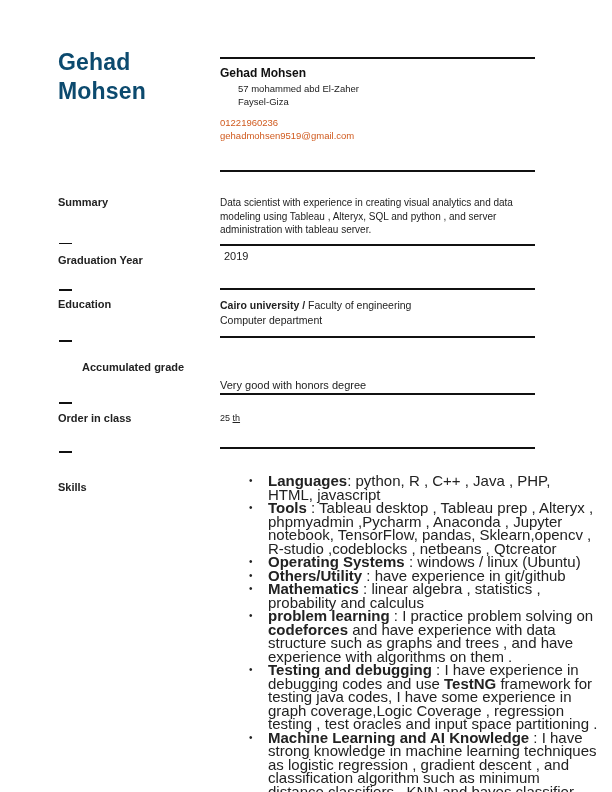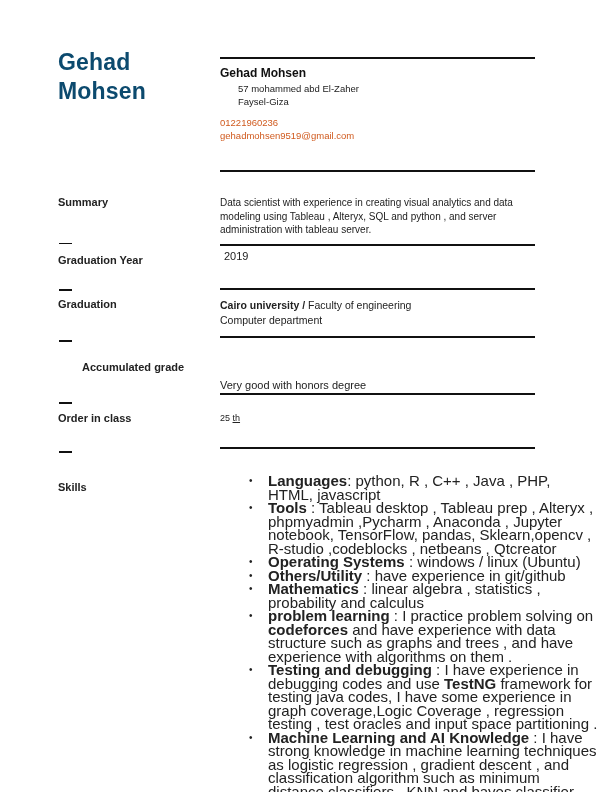--- a/index.html
+++ b/index.html
@@ -45,21 +45,21 @@
 <div class="label" style="top:196px;">Summary</div>
 <div class="abs summary">Data scientist with experience in creating visual analytics and data modeling using Tableau , Alteryx, SQL and python , and server administration with tableau server.</div>
 
 <div class="dash thin" style="top:243px;"></div>
 <div class="hline" style="top:244px;"></div>
 <div class="label" style="top:254px;">Graduation  Year</div>
 <div class="val11" style="top:249px; left:224px;">2019</div>
 
 <div class="dash" style="top:289px;"></div>
 <div class="hline" style="top:288px;"></div>
-<div class="label" style="top:298px;">Graduation</div>
+<div class="label" style="top:298px;">Education</div>
 <div class="val11" style="top:298px; font-size:10.5px;">
   <div><b>Cairo university /</b><span> Faculty of engineering</span></div>
   <div>Computer department</div>
 </div>
 
 <div class="dash" style="top:340px;"></div>
 <div class="hline" style="top:336px;"></div>
 <div class="label" style="top:361px;margin-left:24px;">Accumulated grade</div>
 <div class="val11" style="top:354px;margin-top:24px;">Very good with honors degree</div>
 

